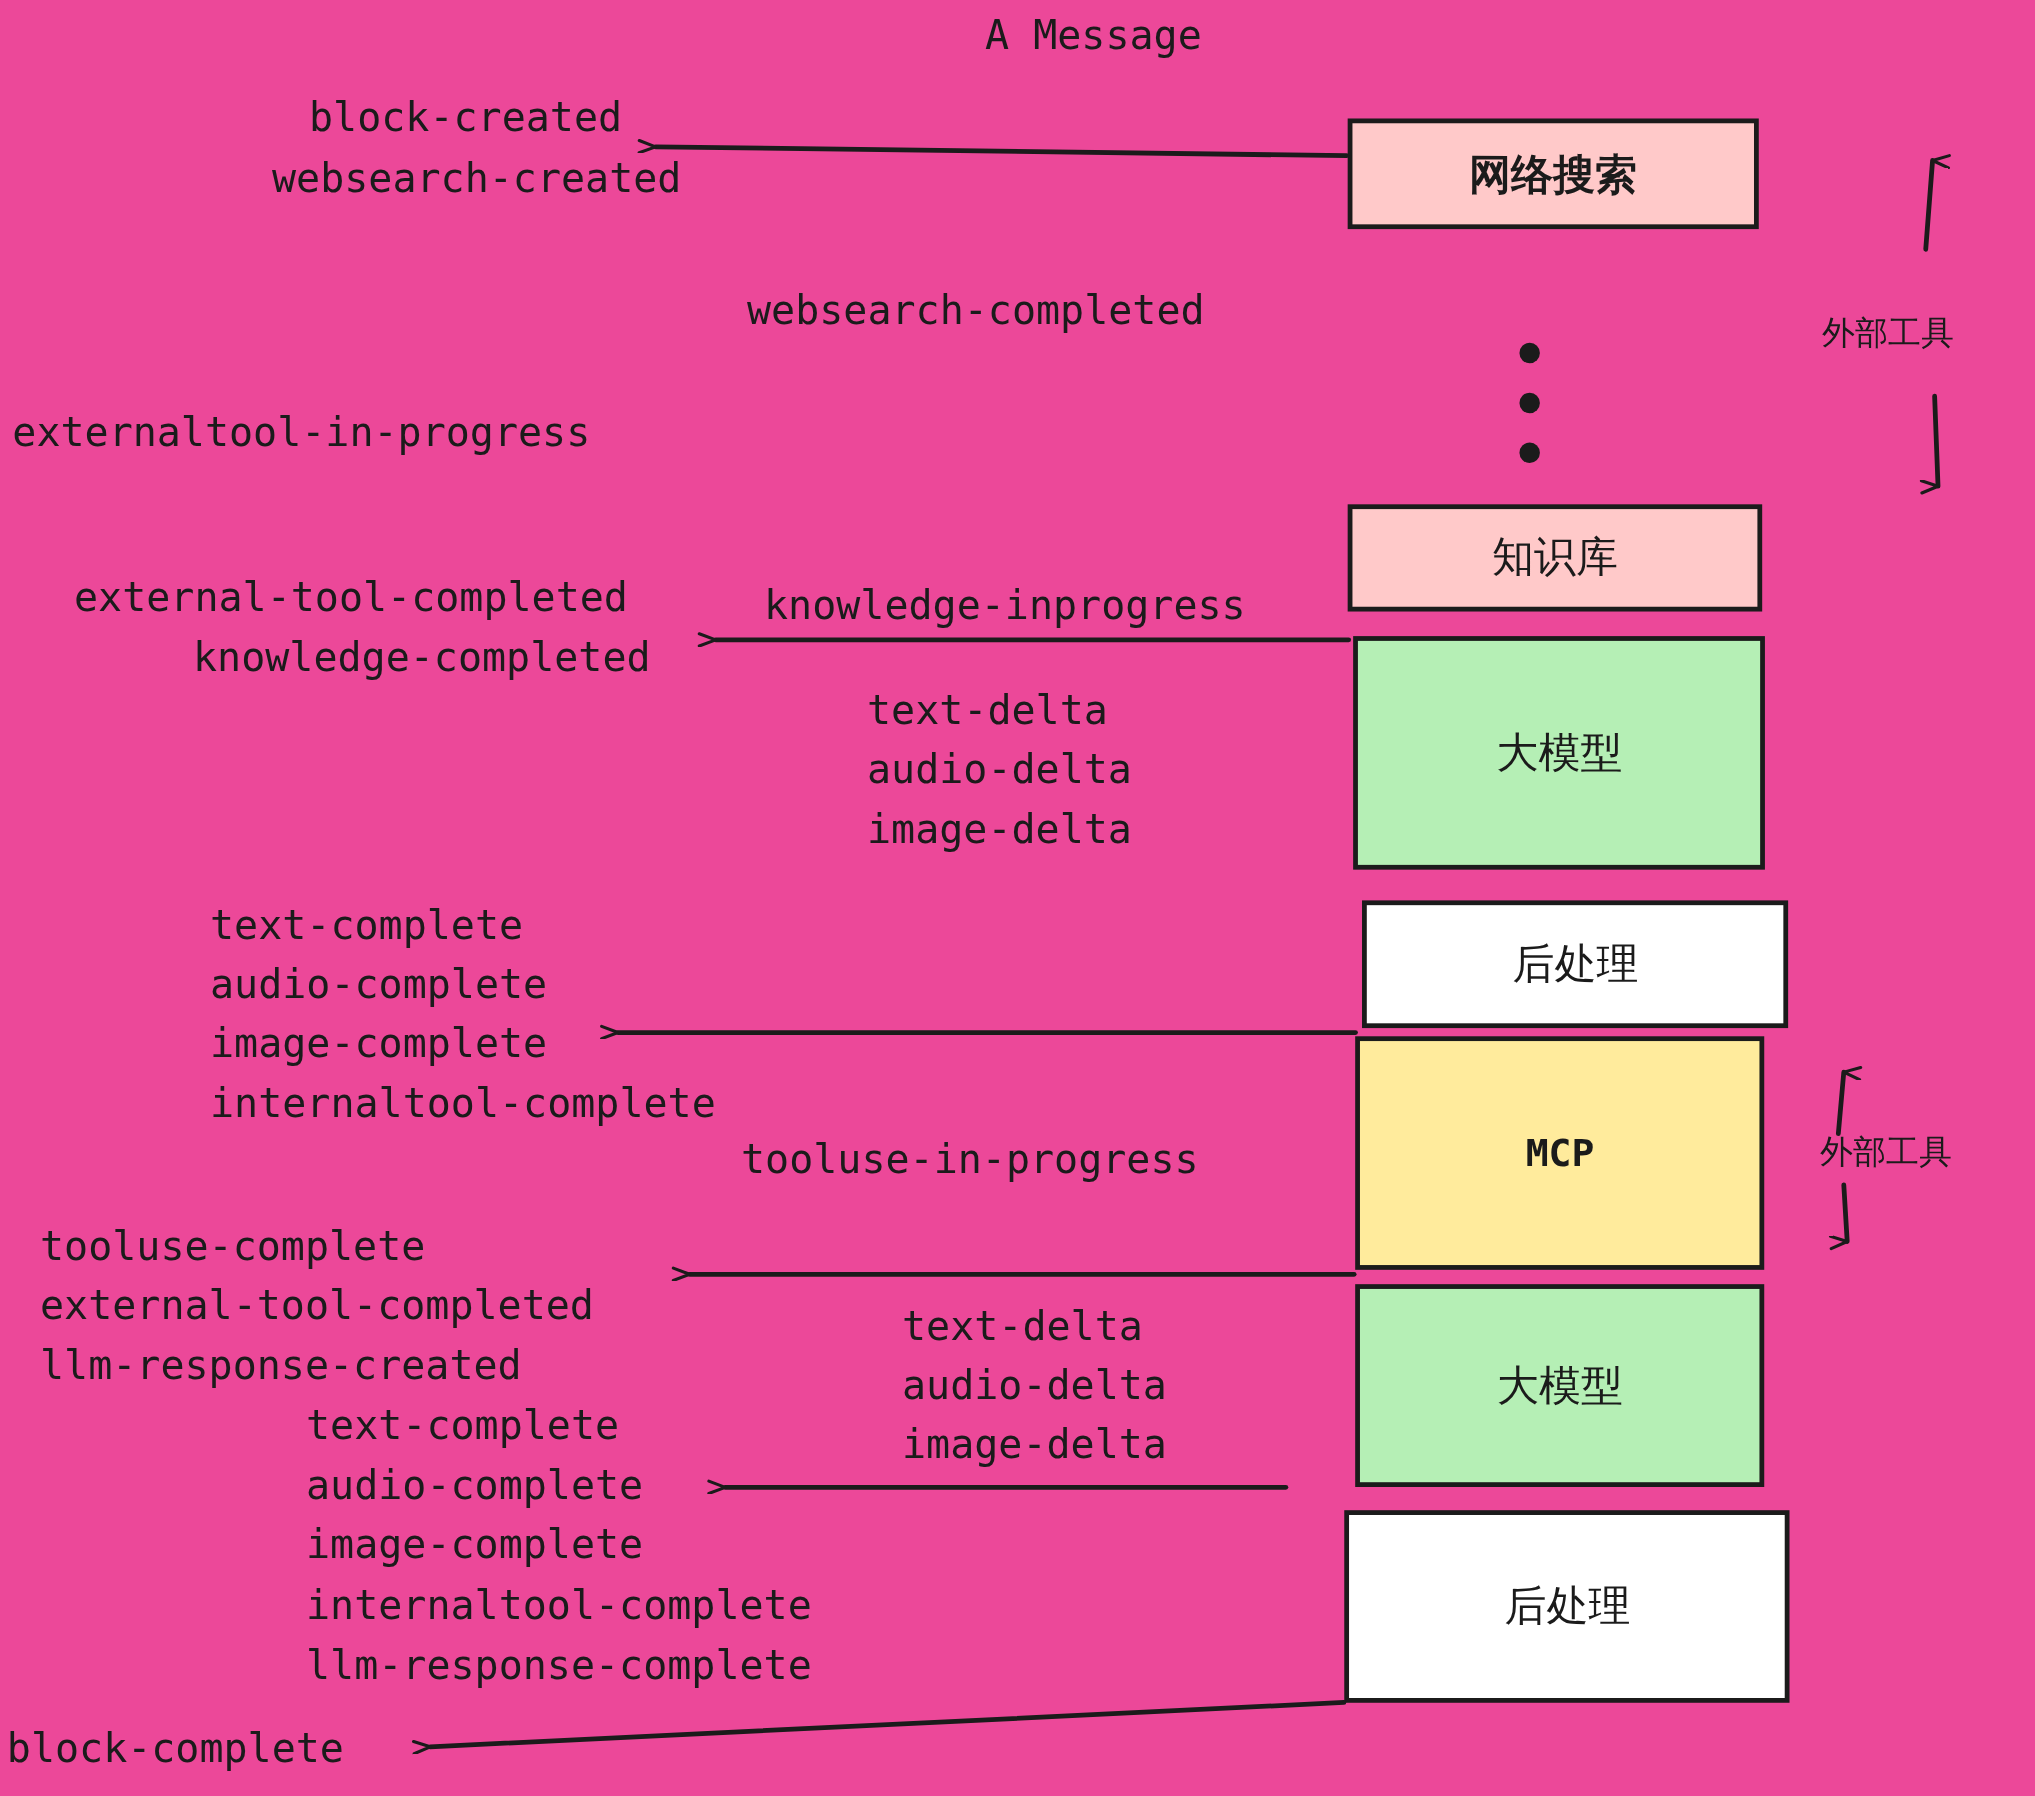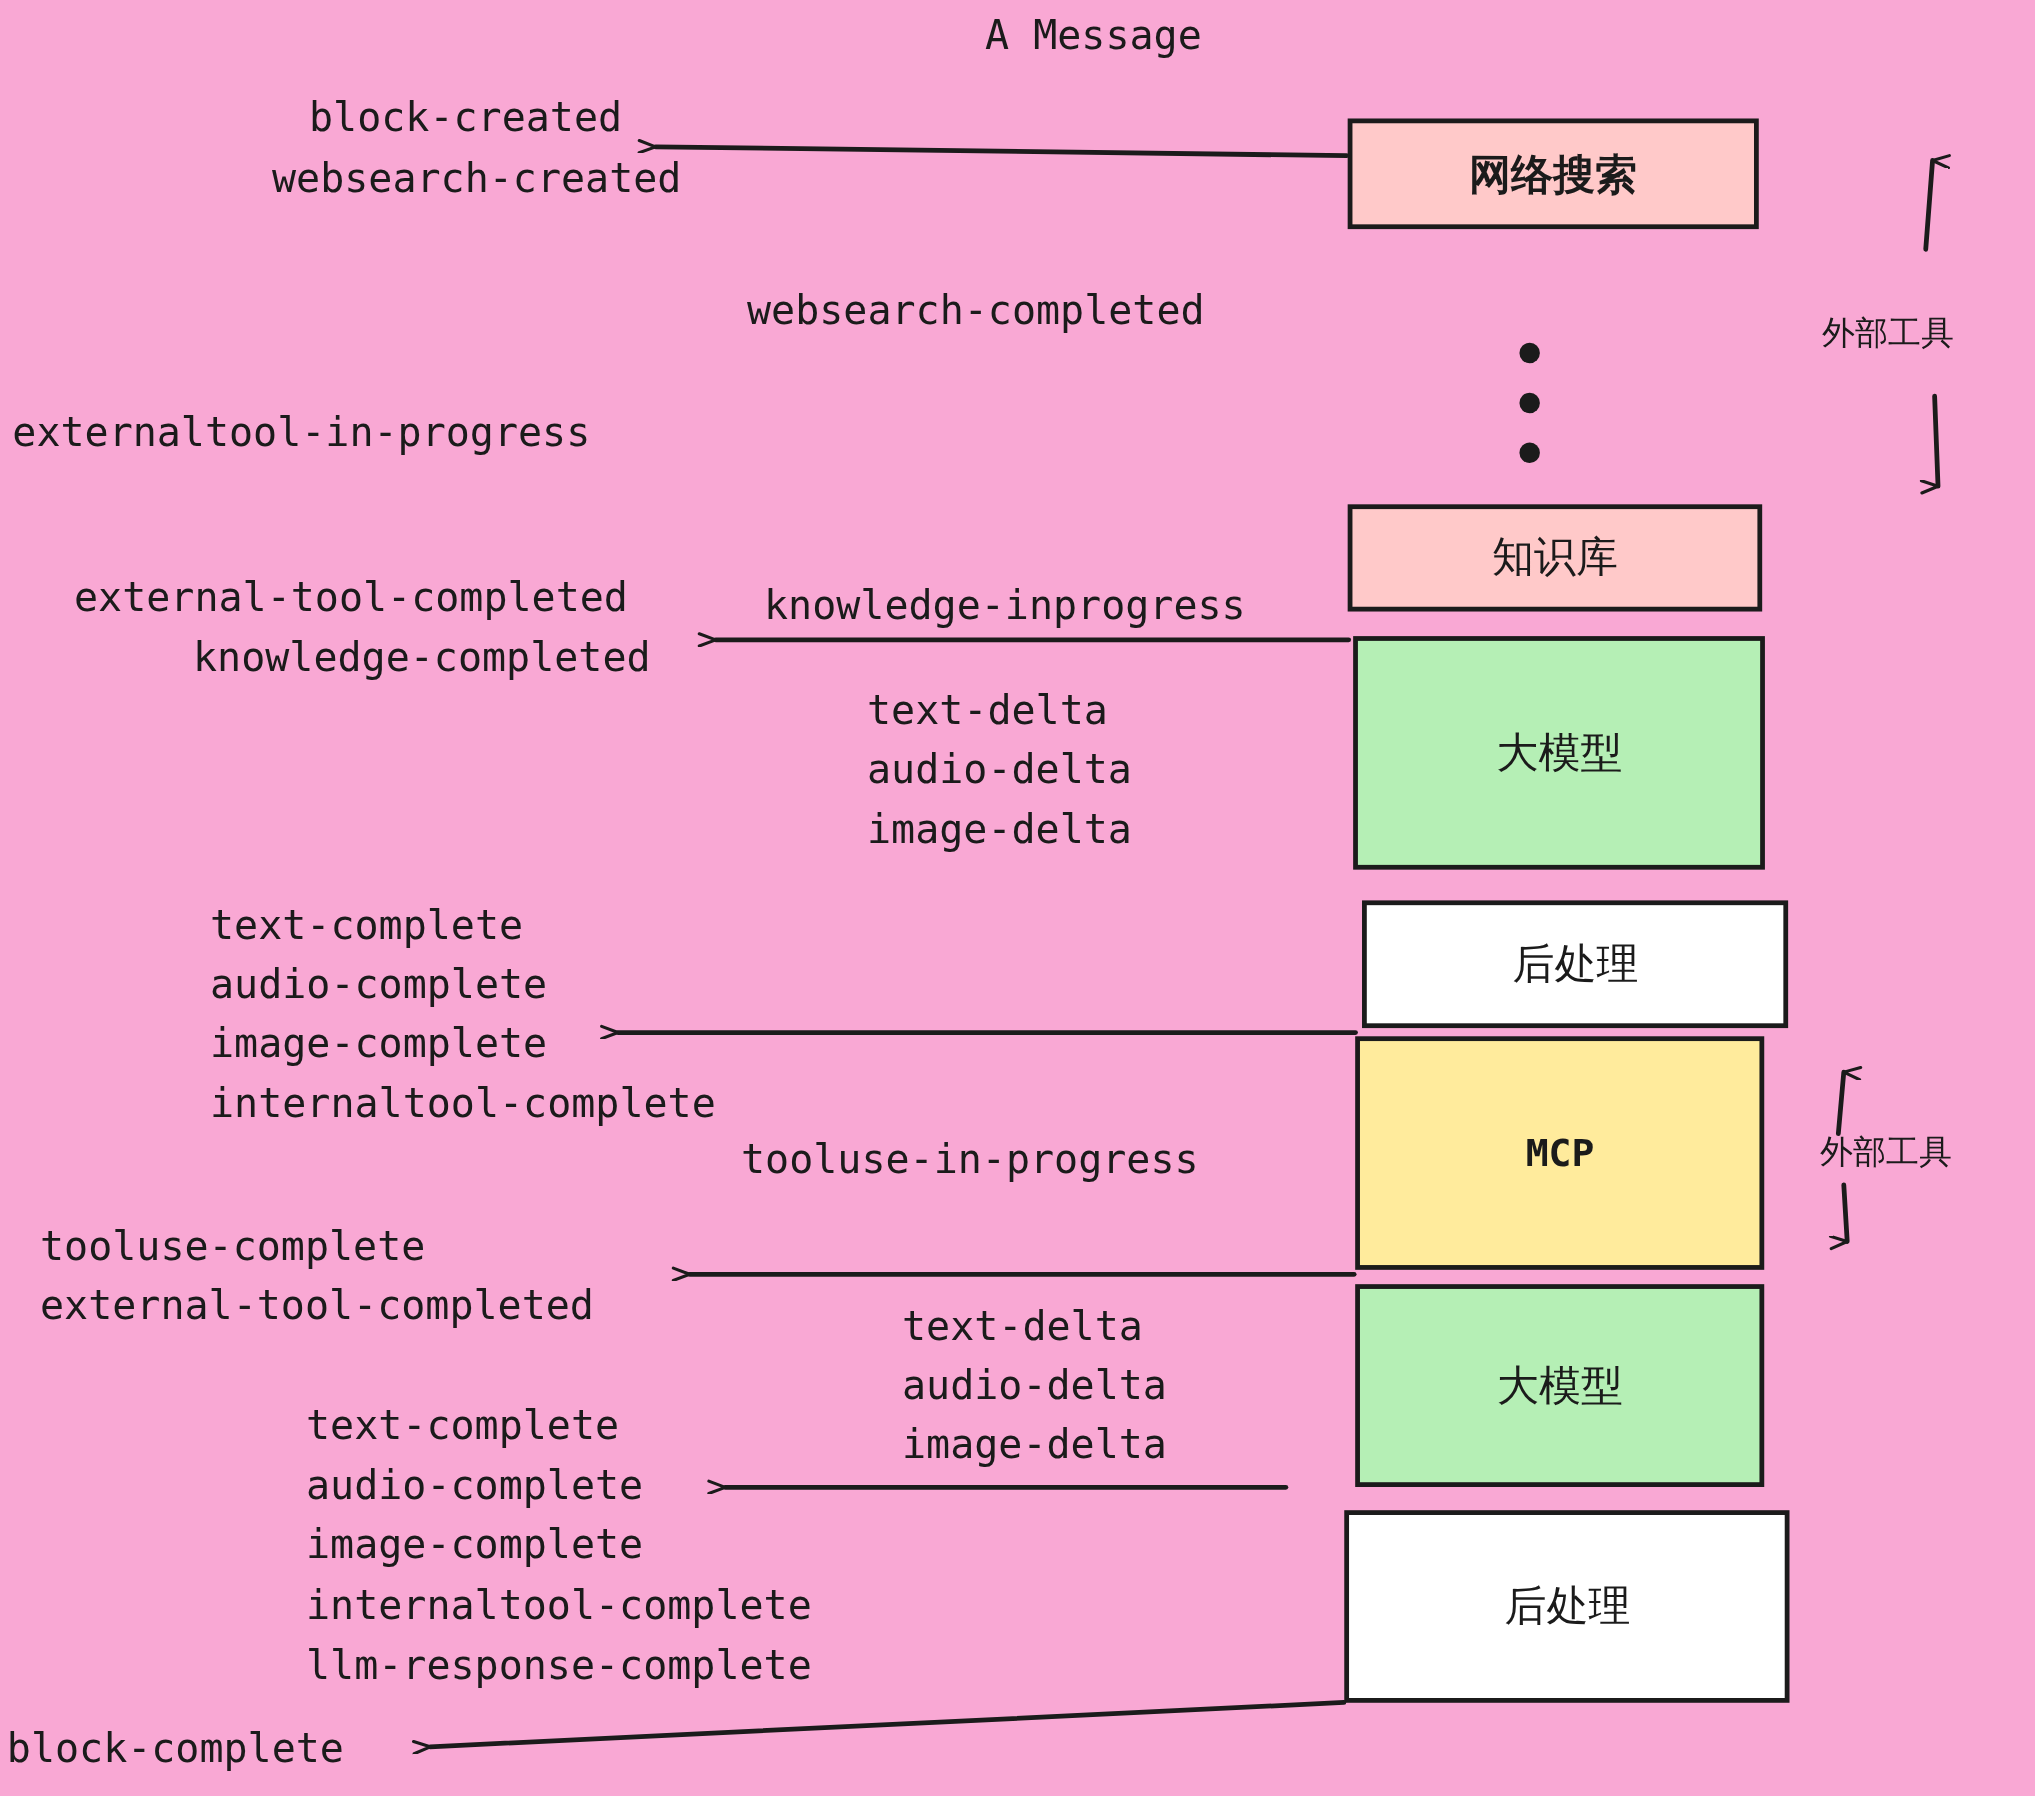--- a/index.html
+++ b/index.html
@@ -4,21 +4,21 @@
 <style>
   html, body {
     margin: 0;
     padding: 0;
     background: #ffffff;
   }
   #stage {
     position: relative;
     width: 2035px;
     height: 1796px;
-    background: #f9a8d4;
+    background: #ec4899;
     overflow: hidden;
     font-family: "DejaVu Sans Mono", "Liberation Mono", monospace;
   }
   svg.layer {
     position: absolute;
     left: 0;
     top: 0;
     width: 2035px;
     height: 1796px;
   }
@@ -147,20 +147,21 @@
   <div class="evt" style="left:210px; top:1023px;">image-complete</div>
 
   <div class="evt" style="left:210px; top:1083px;">internaltool-complete</div>
 
   <div class="evt" style="left:741px; top:1139px;">tooluse-in-progress</div>
 
   <div class="evt" style="left:40px; top:1226px;">tooluse-complete</div>
 
   <div class="evt" style="left:40px; top:1285px;">external-tool-completed</div>
 
+  <div class="evt" style="left:40px; top:1345px;">llm-response-created</div>
 
   <div class="evt" style="left:902px; top:1306px;">text-delta</div>
 
   <div class="evt" style="left:902px; top:1365px;">audio-delta</div>
 
   <div class="evt" style="left:902px; top:1424px;">image-delta</div>
 
   <div class="evt" style="left:306px; top:1405px;">text-complete</div>
 
   <div class="evt" style="left:306px; top:1465px;">audio-complete</div>

